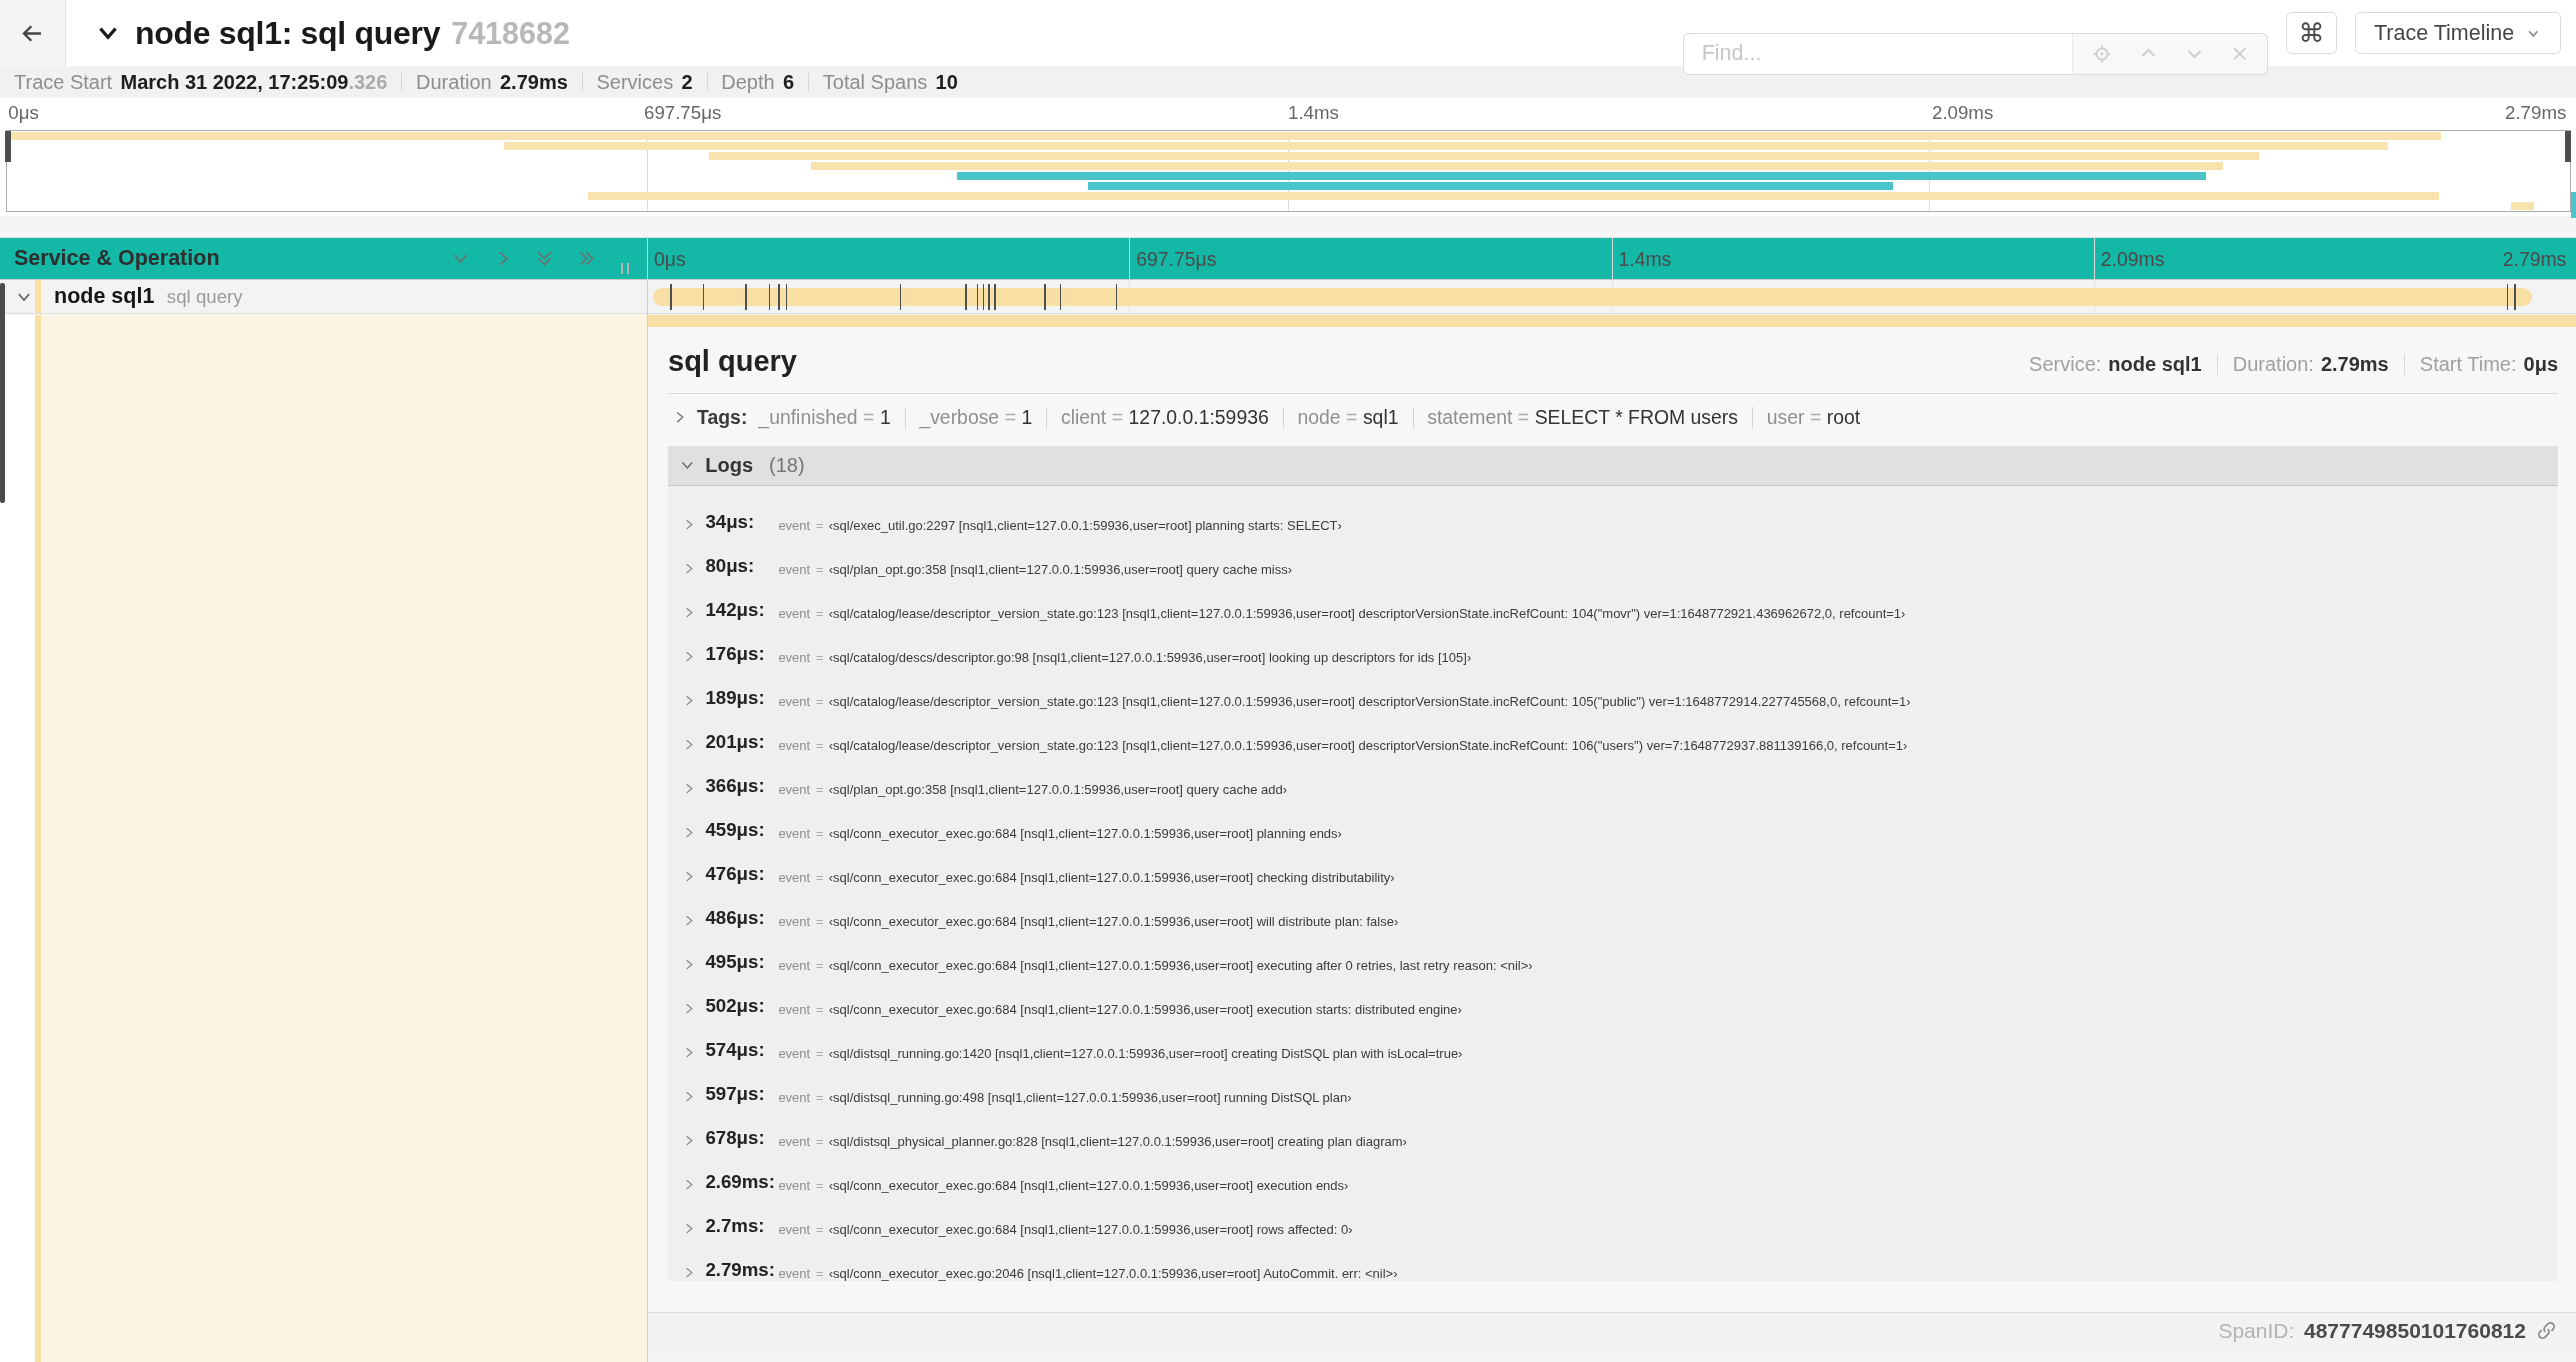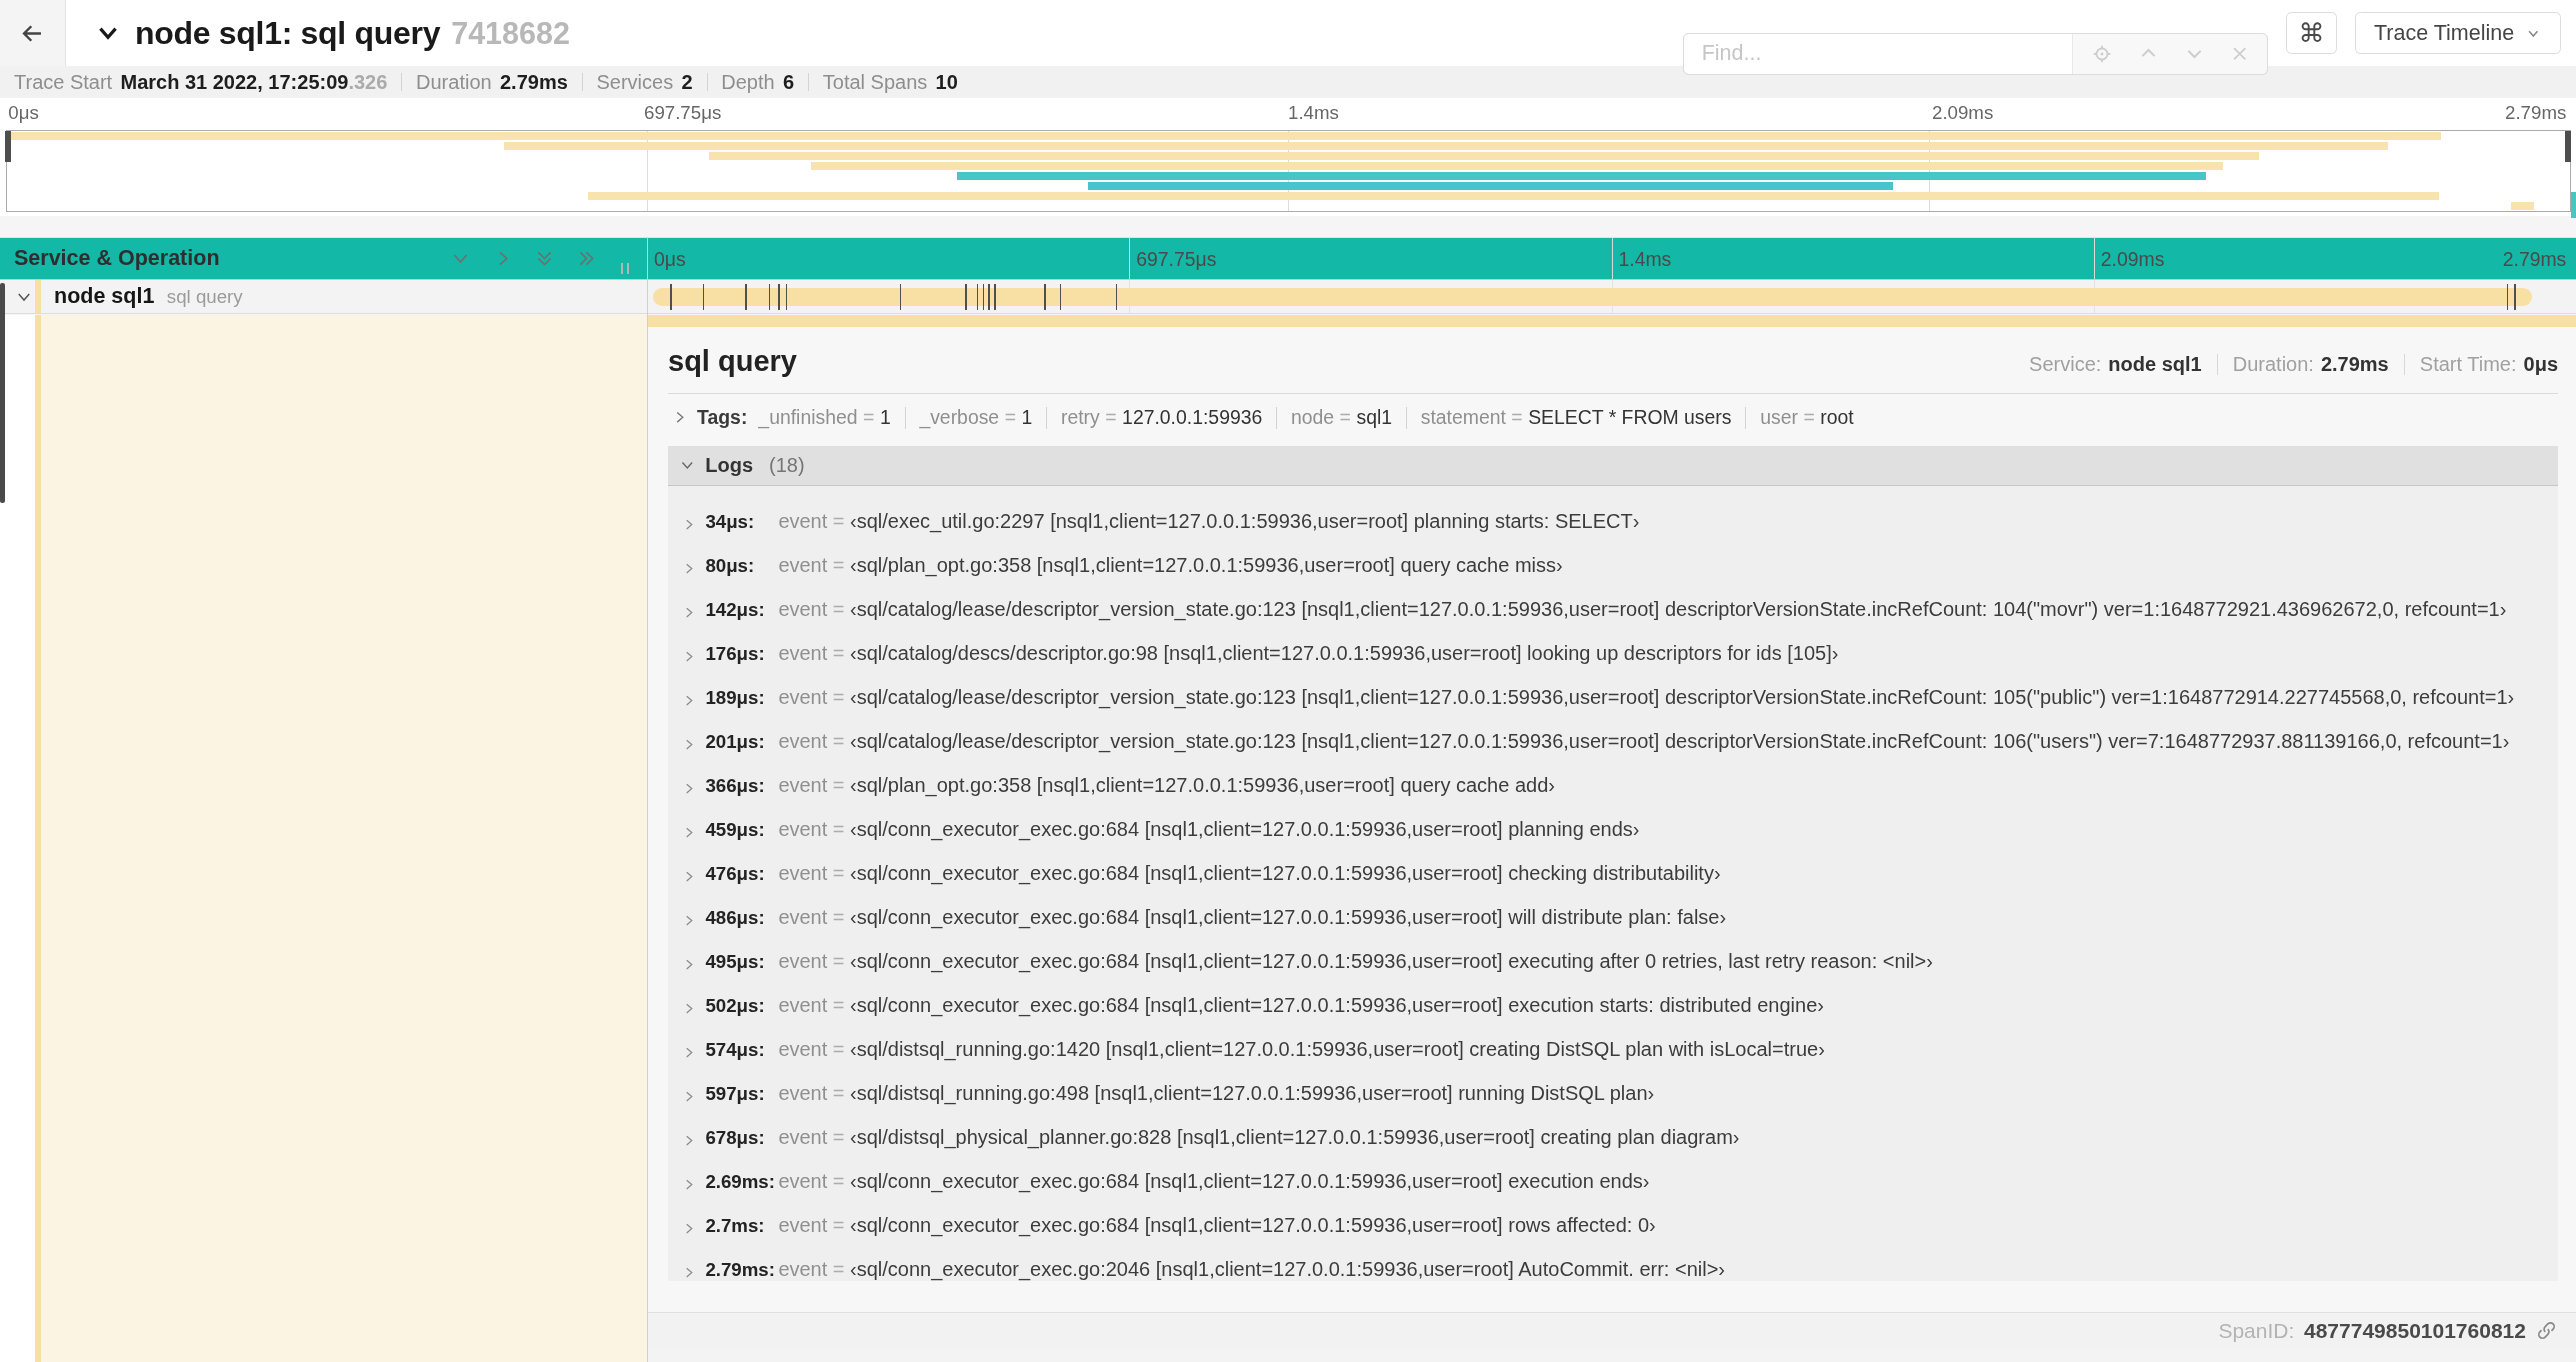--- a/index.html
+++ b/index.html
@@ -92,21 +92,21 @@
   .tag-value { color:#333; }
   .tag-sep { width:0.7px; height:22px; background:#D3D3D3; margin:0 14px; }
 
   .logs-box { margin-top:14px; }
   .logs-head { height:40px; background:#E0E0E0; border-bottom:1.4px solid #C6C6C6; display:flex; align-items:center; padding-left:11px; font-size:20px; cursor:pointer; color:#666; }
   .logs-title { font-weight:bold; color:#333; margin-left:9.7px; }
   .logs-count { color:#757575; margin-left:16px; }
   .logs-body { background:#EFEFEF; padding-top:2.8px; }
   .log-row { height:44px; display:flex; align-items:flex-end; padding-left:12.5px; cursor:pointer; color:#8A8A8A; }
   .lr-time { width:73px; margin-left:9.7px; font-size:18.7px; font-weight:bold; color:#232323; flex:none; }
-  .lr-msg { font-size:20px; color:#3C3C3C; white-space:nowrap; }
+  .lr-msg { font-size:13px; color:#3C3C3C; white-space:nowrap; }
   .lr-field { color:#8F8F8F; }
   .lr-eq { color:#ACACAC; margin:0 5.5px; }
   .logs-foot { background:#EFEFEF; border-top:0.7px solid #DBDBDB; padding:7px 0 11px 14px; font-size:16.6px; color:#9E9E9E; }
 
   .spanid-foot { height:37px; background:#F2F2F2; border-top:0.7px solid #E0E0E0; display:flex; align-items:center; justify-content:flex-end; padding-right:19.4px; font-size:21px; gap:9.7px; }
   .spanid-label { color:#B3B3B3; }
   .spanid-value { color:#4A4A4A; font-weight:600; }
   .link-btn { background:none; border:none; padding:0; color:#8A8A8A; cursor:pointer; }
   .bottom-pad { height:14.5px; background:#F3F3F3; }
 
@@ -340,21 +340,21 @@
           <svg width="16.6" height="16.6" viewBox="0 0 24 24" fill="none" stroke="currentColor" stroke-width="2">
               <path d="M9 5l8 7-8 7"></path>
             </svg>
         </span>
         <span class="tags-label">Tags:</span>
         <span style="display:flex;align-items:center;">
             <span><span class="tag-key">_unfinished</span><span class="tag-eq">=</span><span class="tag-value">1</span></span>
             <span class="tag-sep"></span>
             <span><span class="tag-key">_verbose</span><span class="tag-eq">=</span><span class="tag-value">1</span></span>
             <span class="tag-sep"></span>
-            <span><span class="tag-key">retry</span><span class="tag-eq">=</span><span class="tag-value">127.0.0.1:59936</span></span>
+            <span><span class="tag-key">client</span><span class="tag-eq">=</span><span class="tag-value">127.0.0.1:59936</span></span>
             <span class="tag-sep"></span>
             <span><span class="tag-key">node</span><span class="tag-eq">=</span><span class="tag-value">sql1</span></span>
             <span class="tag-sep"></span>
             <span><span class="tag-key">statement</span><span class="tag-eq">=</span><span class="tag-value">SELECT * FROM users</span></span>
             <span class="tag-sep"></span>
             <span><span class="tag-key">user</span><span class="tag-eq">=</span><span class="tag-value">root</span></span>
           </span>
       </div>
 
       <div class="logs-box">

